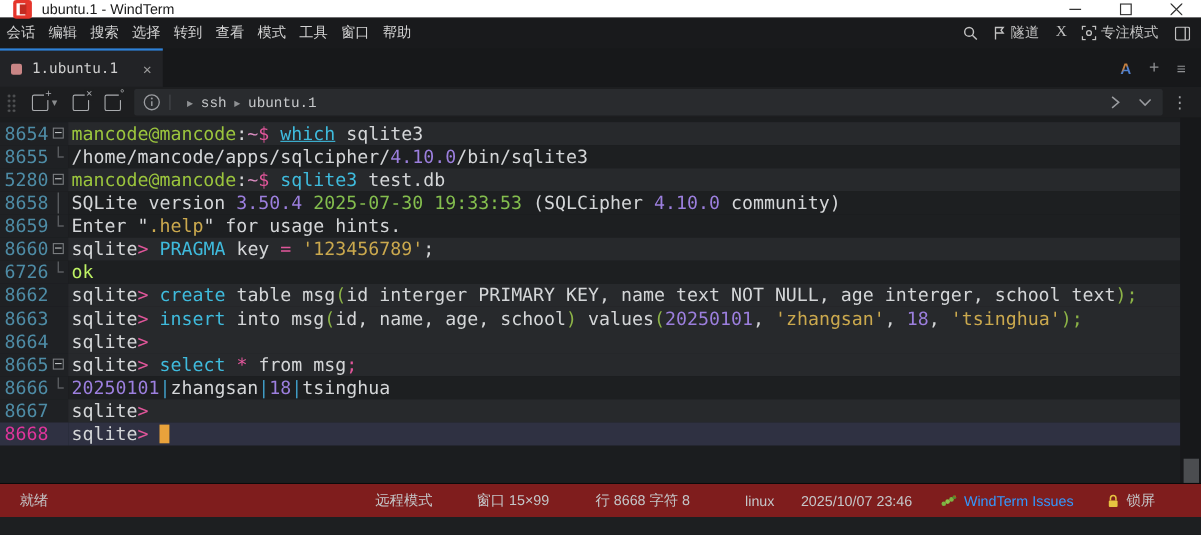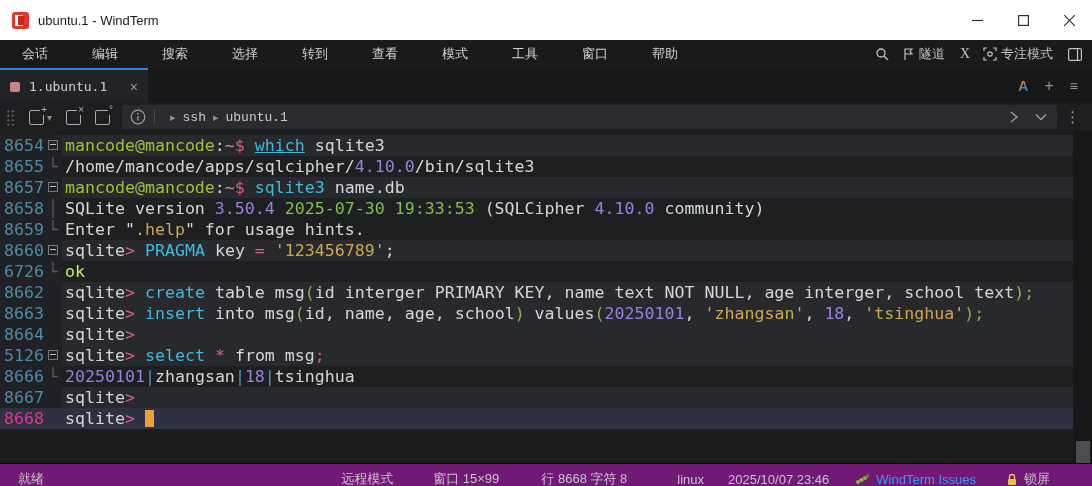--- a/index.html
+++ b/index.html
@@ -1,28 +1,28 @@
 <!DOCTYPE html>
 <html><head>
 <meta charset="utf-8">
 <style>
   html,body{margin:0;padding:0;}
   body{width:1092px;height:486px;overflow:hidden;background:#1D1F21;
        font-family:"Liberation Sans",sans-serif;-webkit-font-smoothing:antialiased;}
   
-  .titlebar{height:40px;background:#FFFFFF;display:flex;align-items:center;}
+  .titlebar{height:16px;background:#FFFFFF;display:flex;align-items:center;}
   .t-icon{width:17px;height:17px;margin:0 9px 0 12px;background:#E5352B;border-radius:3px;position:relative;flex:none;}
   .t-icon .fold1{position:absolute;left:3px;top:3px;width:8px;height:11px;background:#FFFFFF;}
   .t-icon .fold2{position:absolute;left:6px;top:4px;width:6px;height:9px;background:#C22B21;}
   .t-title{font-size:13px;color:#1A1A1A;}
   .t-controls{margin-left:auto;display:flex;height:100%;}
   .t-btn{width:46px;height:100%;display:flex;align-items:center;justify-content:center;}
   
   .menubar{height:28px;background:#191A1C;display:flex;align-items:center;font-size:13px;color:#D2D2D2;}
-  .m-item{padding:0 22px;line-height:28px;}
+  .m-item{padding:0 6px;line-height:28px;}
   .m-right{margin-left:auto;display:flex;align-items:center;gap:7px;padding-right:10px;color:#C2C2C2;}
   .m-right .lbl{font-size:13px;}
   .m-right .grp{display:flex;align-items:center;gap:4px;margin-left:6px;}
   .x-glyph{font-family:"Liberation Serif",serif;font-size:14px;color:#C2C2C2;margin-left:8px;}
   
   .tabbar{height:35px;background:#17181A;display:flex;align-items:stretch;}
   .tab{width:148px;background:#222326;border-top:2px solid #2E82D8;display:flex;align-items:center;padding:0 10px;gap:9px;box-sizing:border-box;}
   .tab-ico{width:10px;height:10px;border-radius:2px;background:#C98585;flex:none;}
   .tab-label{font-family:"DejaVu Sans Mono",monospace;font-size:13px;color:#CFCFCF;flex:1;}
   .tab-close{color:#9A9A9A;font-size:14px;line-height:14px;}
@@ -54,21 +54,21 @@
   .fminus{position:absolute;left:1px;right:1px;top:50%;margin-top:-1px;height:1px;background:#BDC0C2;}
   .text{flex:1;white-space:pre;padding-left:3px;}
   .row.input .text{background:#27292C;}
   .row.output .text{background:#1D1F21;}
   .row.current .text,.row.current .gutter{background:#2F3142;}
   .row.current .lnum{color:#E0359B;}
   .cursor{display:inline-block;width:9px;height:17px;vertical-align:-3px;}
   .scrolltrack{position:absolute;top:0;right:0;width:19px;height:100%;background:#17181A;}
   .scrollthumb{position:absolute;bottom:0;left:3px;right:2px;height:22px;background:#4B4D50;}
   
-  .statusbar{height:31px;background:#701a75;border-top:1px solid #0A0A0B;box-sizing:border-box;display:flex;align-items:center;font-size:13px;color:#C4C6C8;}
+  .statusbar{height:31px;background:#7f1d1d;border-top:1px solid #0A0A0B;box-sizing:border-box;display:flex;align-items:center;font-size:13px;color:#C4C6C8;}
   .s-ready{margin-left:18px;}
   .s-spacer{flex:1;}
   .s-item{margin-left:40px;}
   .s-group{margin-left:26px;display:flex;align-items:center;gap:6px;}
   .s-issues{color:#3399FF;}
   .s-pad{width:42px;flex:none;}
   svg{display:block;}
 </style>
 </head>
 <body>
@@ -214,28 +214,28 @@
       </div>
       <div class="row output">
         <div class="gutter">
           <span class="lnum">8655</span>
           <span class="fold">└</span>
         </div>
         <div class="text"><span style="color: rgb(212, 214, 216); text-align: right;">/home/mancode/apps/sqlcipher/</span><span style="color: rgb(156, 127, 222);">4.10.0</span><span style="color: rgb(212, 214, 216);">/bin/sqlite3</span></div>
       </div>
       <div class="row input">
         <div class="gutter">
-          <span class="lnum">8657</span>
+          <span class="lnum">5280</span>
           <span class="fold">
             <span class="fbox">
               <span class="fminus"></span>
             </span>
           </span>
         </div>
-        <div class="text"><span style="color: rgb(155, 197, 61);">mancode@mancode</span><span style="color: rgb(212, 214, 216);">:</span><span style="color: rgb(217, 140, 192);">~</span><span style="color: rgb(224, 86, 154);">$</span><span style="color: rgb(212, 214, 216);"> </span><span style="color: rgb(63, 187, 221);">sqlite3</span><span style="color: rgb(212, 214, 216);"> name.db</span></div>
+        <div class="text"><span style="color: rgb(155, 197, 61);">mancode@mancode</span><span style="color: rgb(212, 214, 216);">:</span><span style="color: rgb(217, 140, 192);">~</span><span style="color: rgb(224, 86, 154);">$</span><span style="color: rgb(212, 214, 216);"> </span><span style="color: rgb(63, 187, 221);">sqlite3</span><span style="color: rgb(212, 214, 216);"> test.db</span></div>
       </div>
       <div class="row output">
         <div class="gutter">
           <span class="lnum">8658</span>
           <span class="fold">│</span>
         </div>
         <div class="text"><span style="color: rgb(212, 214, 216);">SQLite version </span><span style="color: rgb(156, 127, 222);">3.50.4</span><span style="color: rgb(212, 214, 216);"> </span><span style="color: rgb(132, 190, 78);">2025-07-30 19:33:53</span><span style="color: rgb(212, 214, 216);"> (SQLCipher </span><span style="color: rgb(156, 127, 222);">4.10.0</span><span style="color: rgb(212, 214, 216);"> community)</span></div>
       </div>
       <div class="row output">
         <div class="gutter">
@@ -278,21 +278,21 @@
       </div>
       <div class="row input">
         <div class="gutter">
           <span class="lnum">8664</span>
           <span class="fold"></span>
         </div>
         <div class="text"><span style="color: rgb(212, 214, 216);">sqlite</span><span style="color: rgb(224, 86, 154);">&gt;</span></div>
       </div>
       <div class="row input">
         <div class="gutter">
-          <span class="lnum">5126</span>
+          <span class="lnum">8665</span>
           <span class="fold">
             <span class="fbox">
               <span class="fminus"></span>
             </span>
           </span>
         </div>
         <div class="text"><span style="color: rgb(212, 214, 216);">sqlite</span><span style="color: rgb(224, 86, 154);">&gt;</span><span style="color: rgb(212, 214, 216);"> </span><span style="color: rgb(63, 187, 221);">select</span><span style="color: rgb(212, 214, 216);"> </span><span style="color: rgb(224, 86, 154);">*</span><span style="color: rgb(212, 214, 216);"> from msg</span><span style="color: rgb(224, 86, 154);">;</span></div>
       </div>
       <div class="row output">
         <div class="gutter">

